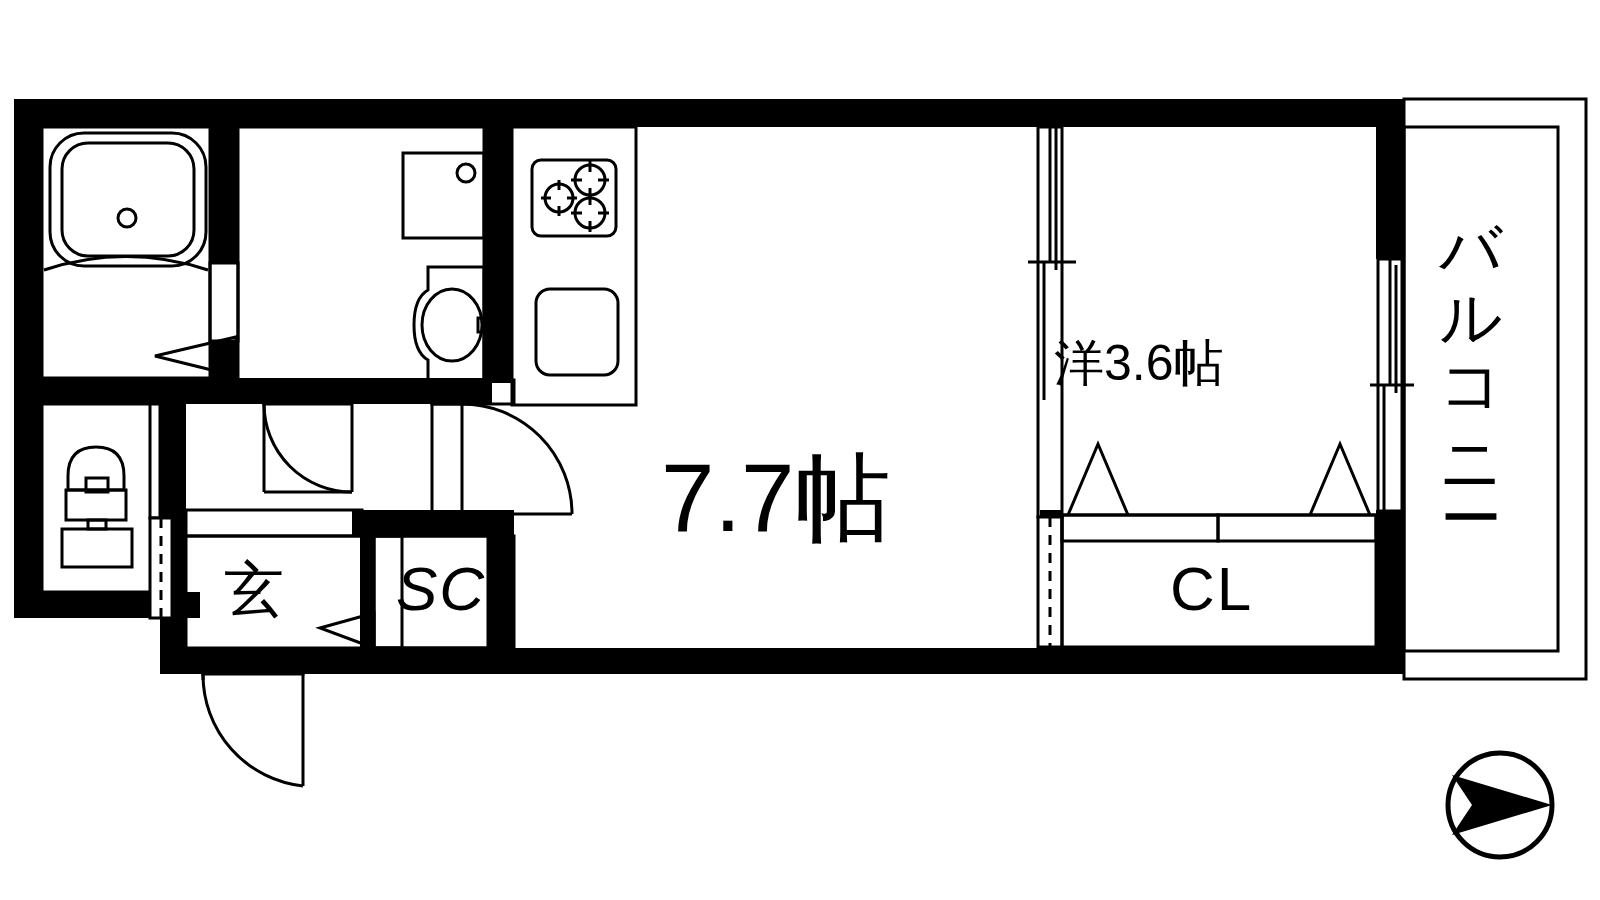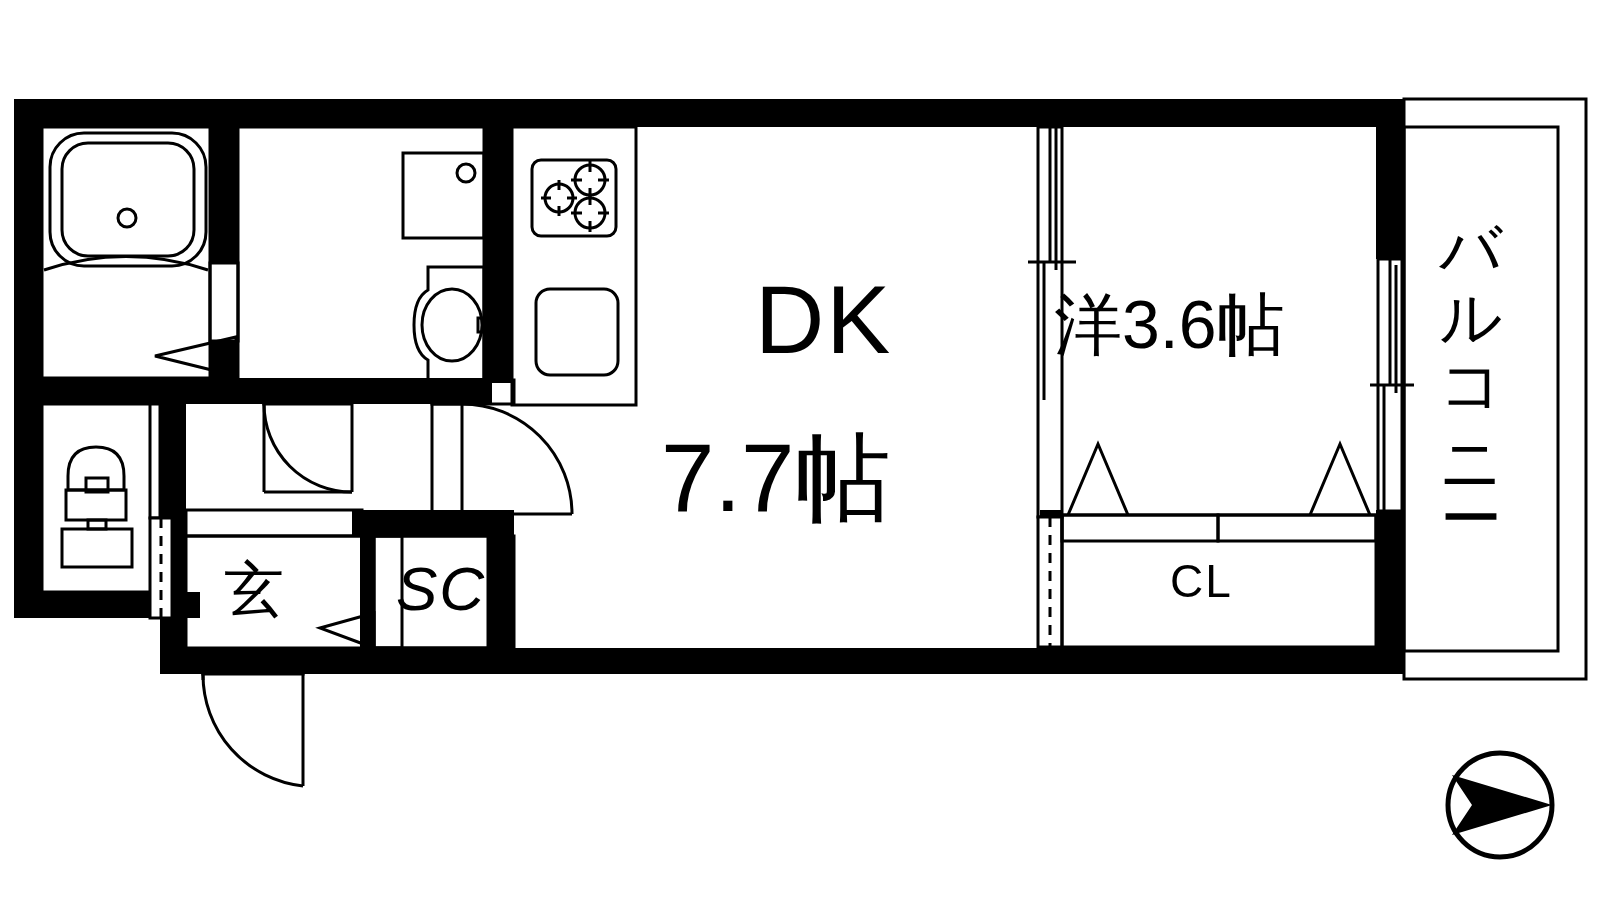--- a/index.html
+++ b/index.html
@@ -33,27 +33,29 @@
     line-height: 1;
     user-select: none;
   }
   .lbl-dk {
     font-size: 96px;
     letter-spacing: 2px;
   }
   .lbl-dk-area {
     font-size: 96px;
     letter-spacing: 0px;
+    margin-top: 20px;
   }
   .lbl-yo {
-    font-size: 68px;
+    font-size: 50px;
     letter-spacing: 0px;
+    margin-top: 48px;
   }
   .lbl-cl {
-    font-size: 46px;
+    font-size: 62px;
     letter-spacing: 2px;
   }
   .lbl-sc {
     font-size: 62px;
     letter-spacing: 2px;
     font-style: italic;
   }
   .lbl-genkan {
     font-size: 60px;
   }
@@ -260,21 +262,20 @@
         <rect x="1404" y="127" width="154" height="524"></rect>
       </g>
     </g>
 
     <g>
       <circle cx="1500" cy="805" r="52" fill="none" stroke="#000000" stroke-width="5"></circle>
       <path d="M 1452 775 L 1552 805 L 1452 835 L 1472 805 Z" fill="#000000"></path>
     </g>
   </svg>
 
-  <div class="lbl lbl-dk" style="left:755px; top:272px;">DK</div>
 
   <div class="lbl lbl-dk-area" style="left:661px; top:430px;">7.7帖</div>
 
   <div class="lbl lbl-yo" style="left:1054px; top:290px;">洋3.6帖</div>
 
   <div class="lbl lbl-cl" style="left:1170px; top:558px;">CL</div>
 
   <div class="lbl lbl-sc" style="left:396px; top:558px;">SC</div>
 
   <div class="lbl lbl-genkan" style="left:224px; top:560px;">玄</div>

